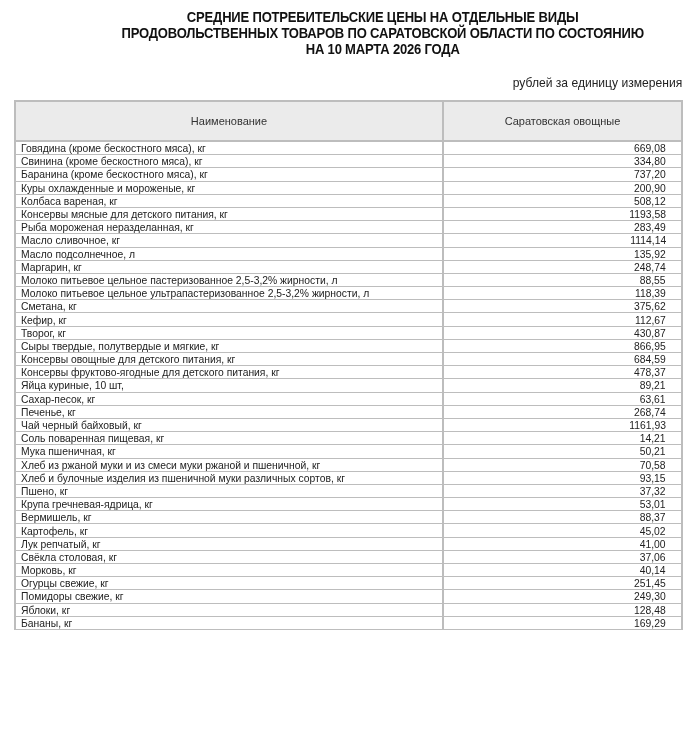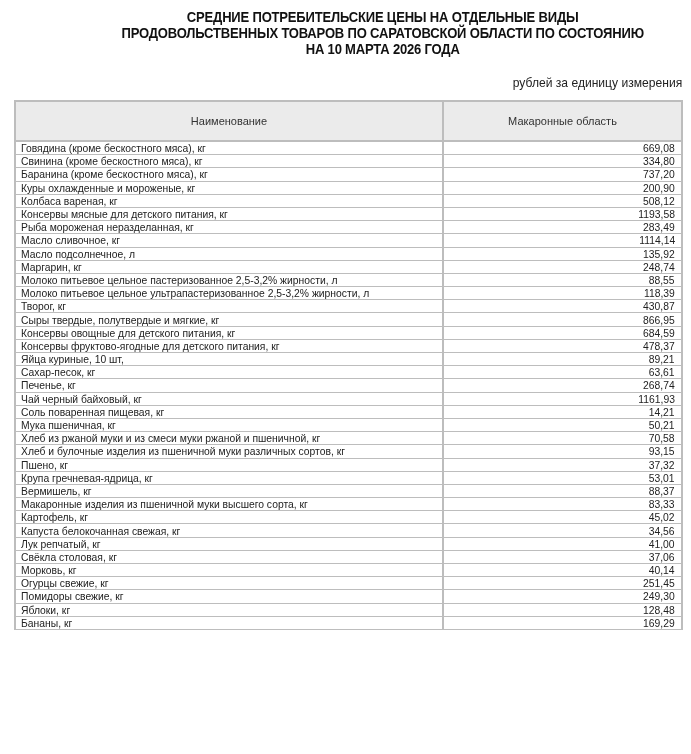--- a/index.html
+++ b/index.html
@@ -74,21 +74,21 @@
       overflow: hidden;
       color: #222222;
     }
     table.prices td.name {
       text-align: left;
       padding-left: 5px;
       text-decoration: underline;
     }
     table.prices td.value {
       text-align: right;
-      padding-right: 6px;
+      padding-right: 15px;
     }
     col.c-name { width: 428px; }
     col.c-value { width: 239px; }
     .cell-text {
       display: inline-block;
       transform: scaleX(0.94);
     }
     td.name .cell-text { transform-origin: left; }
     td.value .cell-text { transform-origin: right; }
   </style>
@@ -104,21 +104,21 @@
 <div class="units">рублей за единицу измерения</div>
 
 <table class="prices">
   <colgroup>
     <col class="c-name">
     <col class="c-value">
   </colgroup>
   <thead>
     <tr>
       <th><span>Наименование</span></th>
-      <th><span>Макаронные область</span></th>
+      <th><span>Саратовская овощные</span></th>
     </tr>
   </thead>
   <tbody id="table-body">
       <tr>
         <td class="name"><span class="cell-text">Говядина (кроме бескостного мяса), кг</span></td>
         <td class="value"><span class="cell-text">669,08</span></td>
       </tr>
       <tr>
         <td class="name"><span class="cell-text">Свинина (кроме бескостного мяса), кг</span></td>
         <td class="value"><span class="cell-text">334,80</span></td>
@@ -157,20 +157,28 @@
       </tr>
       <tr>
         <td class="name"><span class="cell-text">Молоко питьевое цельное пастеризованное 2,5-3,2% жирности, л</span></td>
         <td class="value"><span class="cell-text">88,55</span></td>
       </tr>
       <tr>
         <td class="name"><span class="cell-text">Молоко питьевое цельное ультрапастеризованное 2,5-3,2% жирности, л</span></td>
         <td class="value"><span class="cell-text">118,39</span></td>
       </tr>
       <tr>
+        <td class="name"><span class="cell-text">Сметана, кг</span></td>
+        <td class="value"><span class="cell-text">375,62</span></td>
+      </tr>
+      <tr>
+        <td class="name"><span class="cell-text">Кефир, кг</span></td>
+        <td class="value"><span class="cell-text">112,67</span></td>
+      </tr>
+      <tr>
         <td class="name"><span class="cell-text">Творог, кг</span></td>
         <td class="value"><span class="cell-text">430,87</span></td>
       </tr>
       <tr>
         <td class="name"><span class="cell-text">Сыры твердые, полутвердые и мягкие, кг</span></td>
         <td class="value"><span class="cell-text">866,95</span></td>
       </tr>
       <tr>
         <td class="name"><span class="cell-text">Консервы овощные для детского питания, кг</span></td>
         <td class="value"><span class="cell-text">684,59</span></td>
@@ -217,32 +225,24 @@
       </tr>
       <tr>
         <td class="name"><span class="cell-text">Крупа гречневая-ядрица, кг</span></td>
         <td class="value"><span class="cell-text">53,01</span></td>
       </tr>
       <tr>
         <td class="name"><span class="cell-text">Вермишель, кг</span></td>
         <td class="value"><span class="cell-text">88,37</span></td>
       </tr>
       <tr>
-        <td class="name"><span class="cell-text">Макаронные изделия из пшеничной муки высшего сорта, кг</span></td>
-        <td class="value"><span class="cell-text">83,33</span></td>
-      </tr>
-      <tr>
         <td class="name"><span class="cell-text">Картофель, кг</span></td>
         <td class="value"><span class="cell-text">45,02</span></td>
       </tr>
       <tr>
-        <td class="name"><span class="cell-text">Капуста белокочанная свежая, кг</span></td>
-        <td class="value"><span class="cell-text">34,56</span></td>
-      </tr>
-      <tr>
         <td class="name"><span class="cell-text">Лук репчатый, кг</span></td>
         <td class="value"><span class="cell-text">41,00</span></td>
       </tr>
       <tr>
         <td class="name"><span class="cell-text">Свёкла столовая, кг</span></td>
         <td class="value"><span class="cell-text">37,06</span></td>
       </tr>
       <tr>
         <td class="name"><span class="cell-text">Морковь, кг</span></td>
         <td class="value"><span class="cell-text">40,14</span></td>

